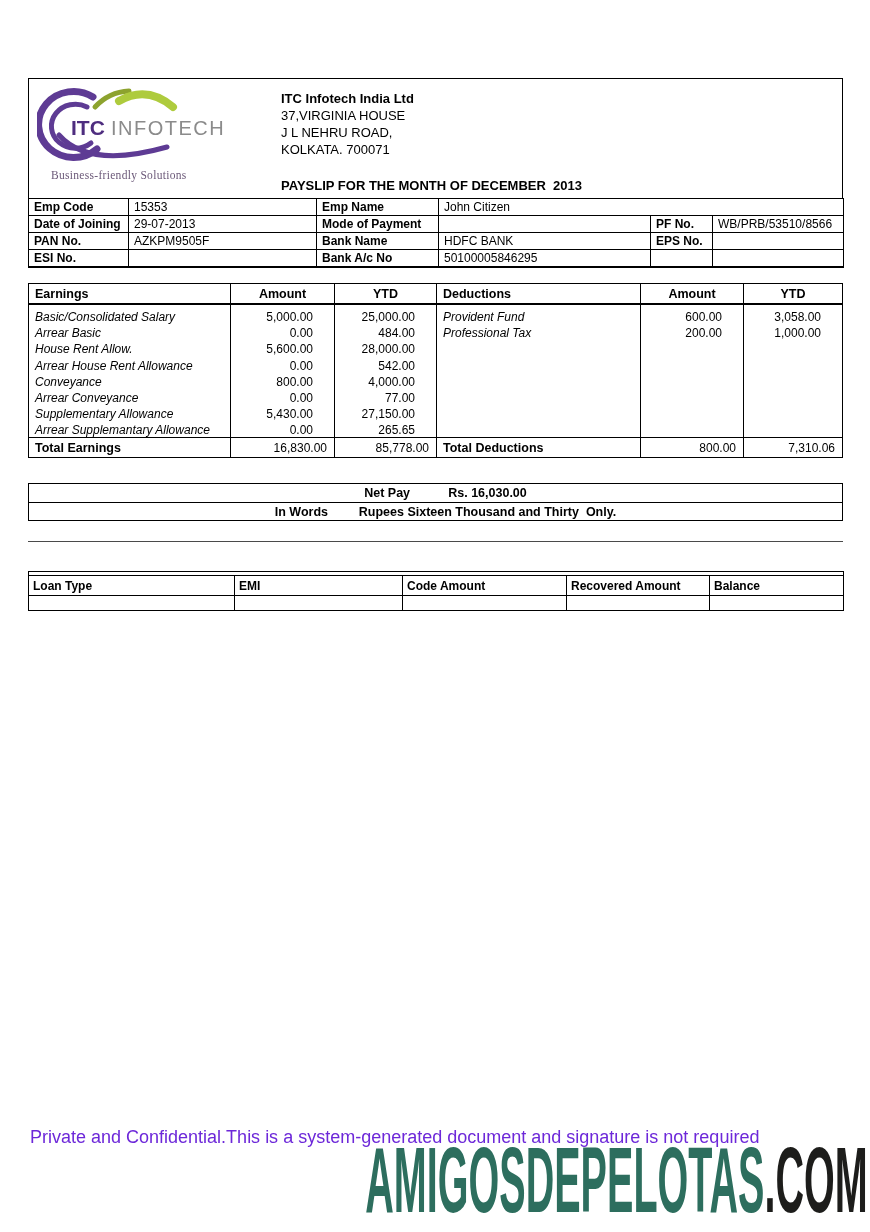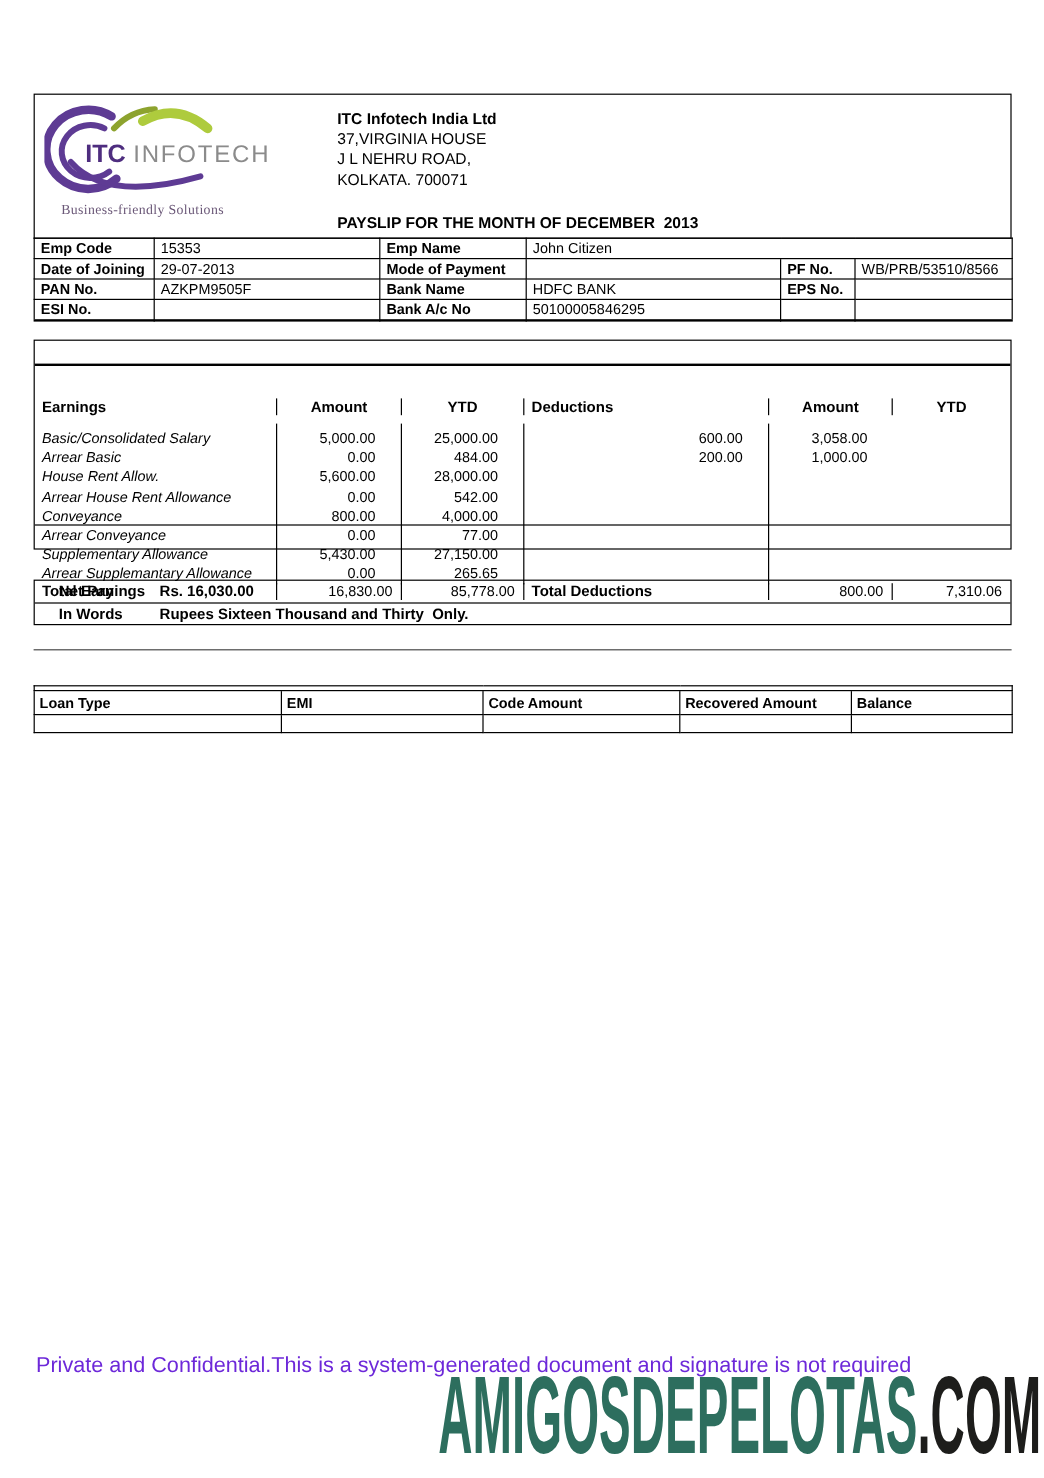--- a/index.html
+++ b/index.html
@@ -24,39 +24,39 @@
   .emp-table { position:absolute; left:28px; top:198px; width:815px; border-collapse:collapse;
                table-layout:fixed; font-size:12px; }
   .emp-table td { border:1px solid #000; height:17px; padding:0 0 0 5px; vertical-align:middle;
                   overflow:hidden; white-space:nowrap; }
   .emp-table td.lbl { font-weight:bold; }
   .emp-table { border-bottom:2px solid #000; }
 
   
   .earn-wrap { position:absolute; left:28px; top:283px; width:815px; border:1px solid #000; }
   .earn-grid { display:grid; grid-template-columns:202px 104px 102px 204px 103px 98px; }
-  .earn-grid > div { border-right:1px solid #000;margin-top:48px; }
+  .earn-grid > div { border-right:1px solid #000; }
   .earn-grid > div:last-child { border-right:none; }
   .earn-head { height:21px; border-bottom:2px solid #000; font-size:12.5px; font-weight:bold; }
   .earn-head > div { display:flex; align-items:center; }
   .h-left { justify-content:flex-start; padding-left:6px; }
   .h-center { justify-content:center; }
   .earn-body { height:132px; font-size:12px; }
   .earn-body .col { padding-top:4px; line-height:16.2px; }
   .col.names { padding-left:6px;font-style:italic; }
   .col.nums { text-align:right; padding-right:21px; }
   .earn-total { height:20px; border-top:1px solid #000; }
   .earn-total > div { display:flex; align-items:center; }
   .t-label { font-size:12.5px; font-weight:bold; padding-left:6px; }
   .t-num { font-size:12px; justify-content:flex-end; padding-right:7px; }
 
   
   .netpay-box { position:absolute; left:28px; top:483px; width:815px; border:1px solid #000; }
   .np-row { height:18px; display:flex; align-items:center; padding-left:20px;
-            font-size:12.5px; font-weight:bold; }
+            font-size:12.5px; font-weight:bold;justify-content:center; }
   .np-row + .np-row { border-top:1px solid #000; }
   .np-label { display:inline-block; width:84px; }
   .np-value { white-space:pre; }
 
   
   .mid-rule { position:absolute; left:28px; top:541px; width:815px; height:0;
               border-top:1px solid #4a4a4a; }
 
   
   .loan-table { position:absolute; left:28px; top:571px; width:815px; border-collapse:collapse;
@@ -176,20 +176,24 @@
       <div class="col nums">
         <div>25,000.00</div>
         <div>484.00</div>
         <div>28,000.00</div>
         <div>542.00</div>
         <div>4,000.00</div>
         <div>77.00</div>
         <div>27,150.00</div>
         <div>265.65</div>
       </div>
+      <div class="col names">
+        <div>Provident Fund</div>
+        <div>Professional Tax</div>
+      </div>
       <div class="col nums">
         <div>600.00</div>
         <div>200.00</div>
       </div>
       <div class="col nums">
         <div>3,058.00</div>
         <div>1,000.00</div>
       </div>
     </div>
     <div class="earn-grid earn-total">

